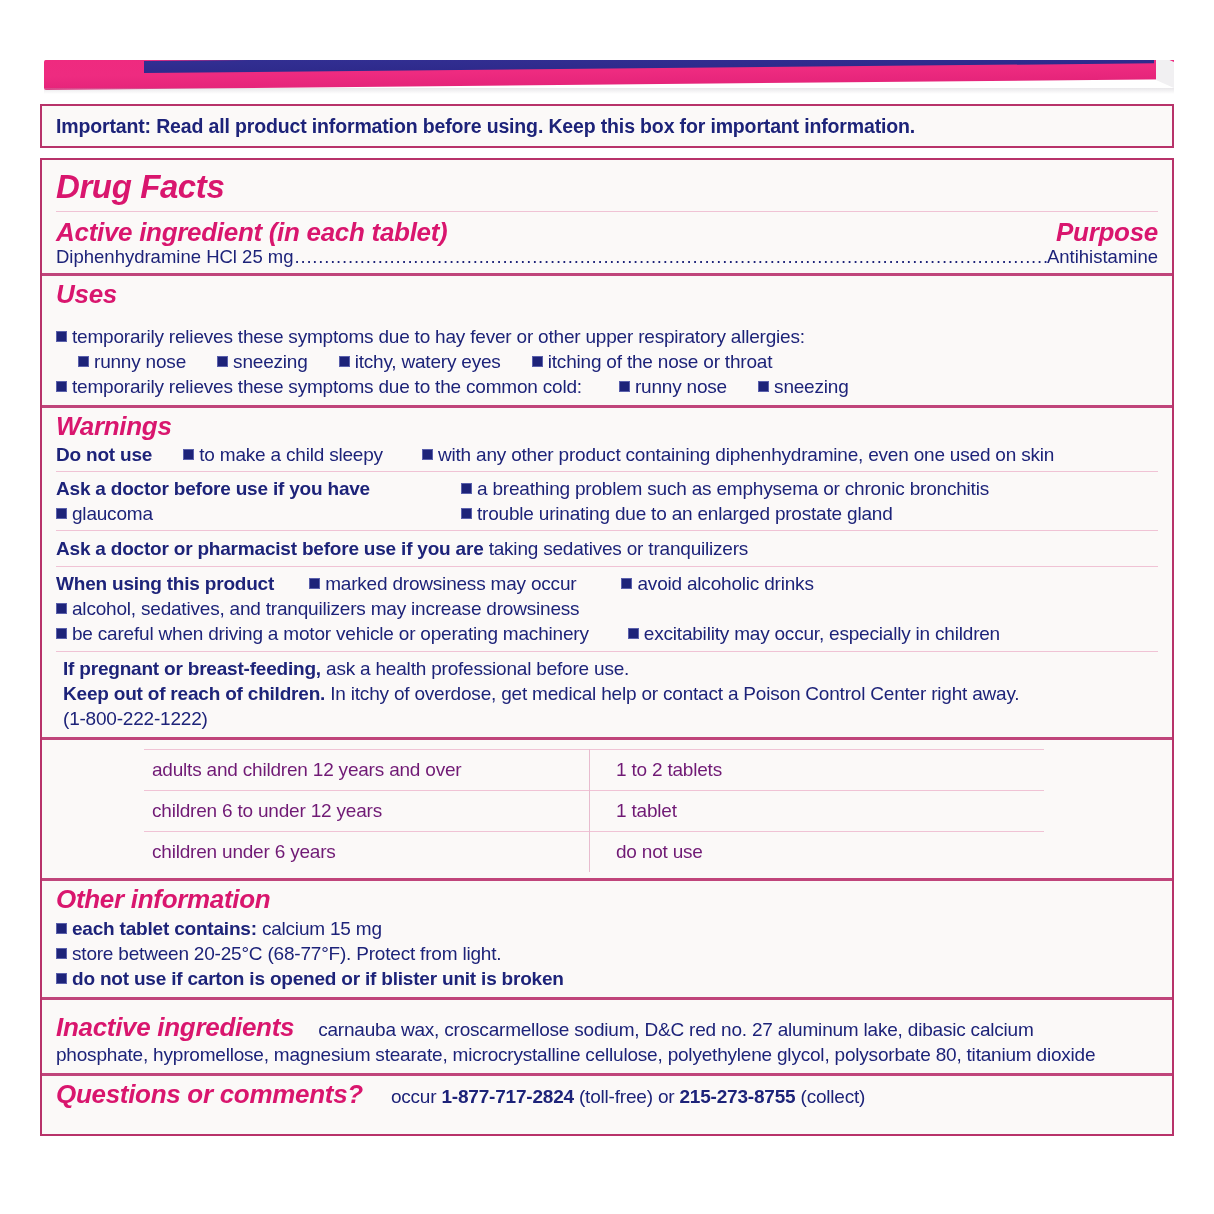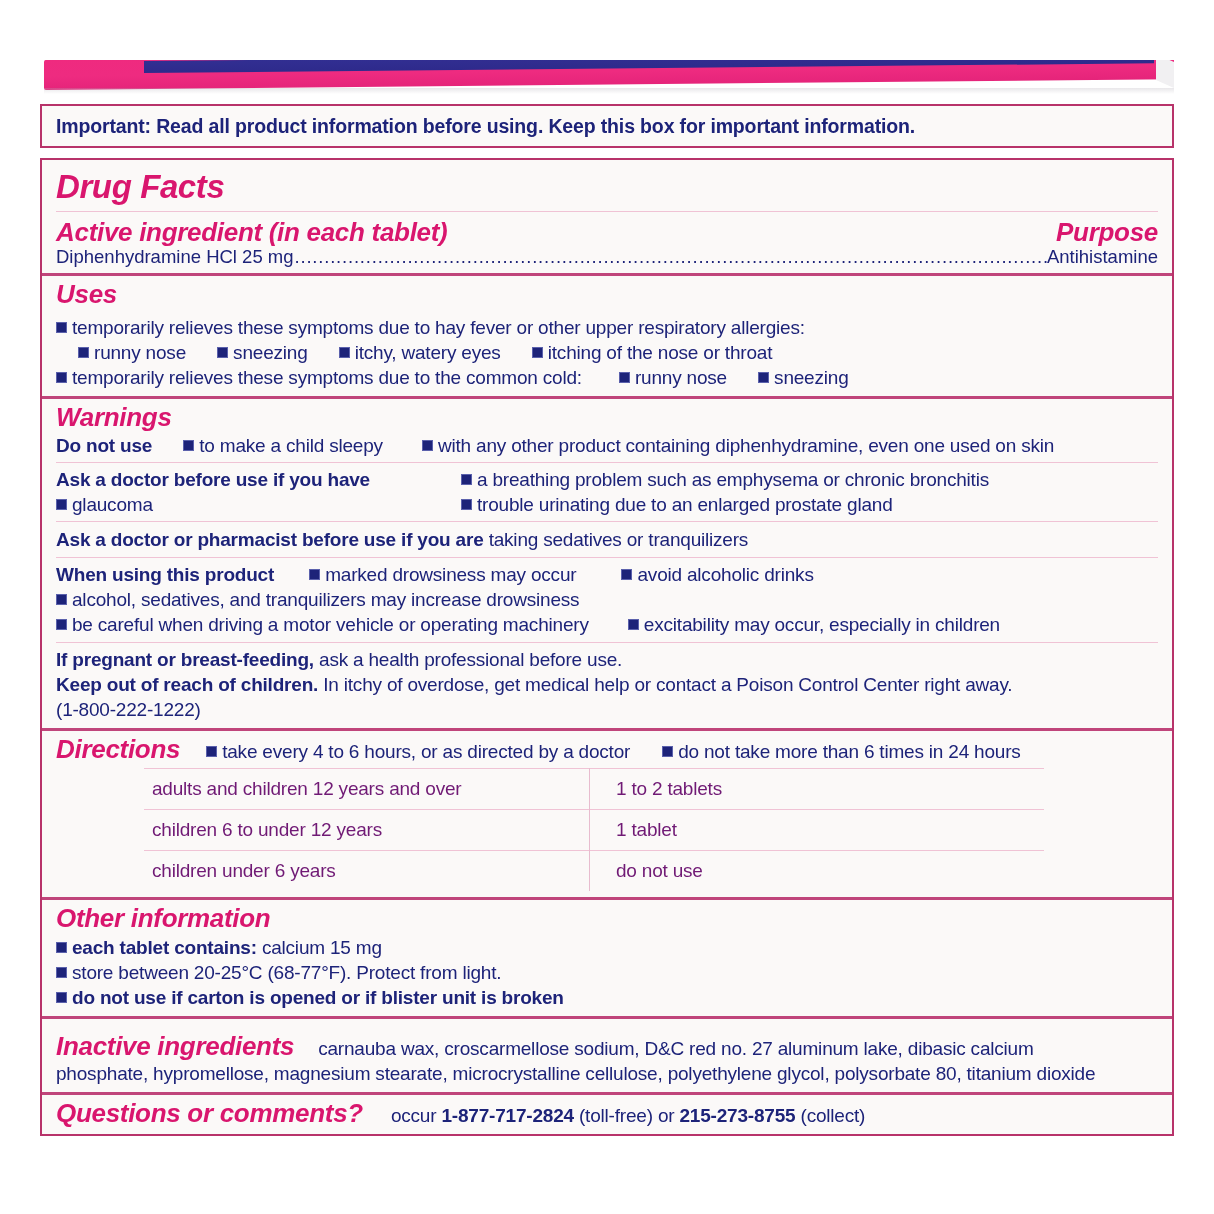--- a/index.html
+++ b/index.html
@@ -238,21 +238,21 @@
       <span>Diphenhydramine HCl 25 mg</span>
       <span class="dots">...........................................................................................................................................................</span>
       <span>Antihistamine</span>
     </div>
   </div>
 
   <div class="hr-heavy"></div>
 
   <div class="sec pad-v">
     <div class="title-mid">Uses</div>
-    <div class="body-line" style="margin-top:8px;">
+    <div class="body-line" style="margin-top:17px;">
       <span class="bul"></span><span>temporarily relieves these symptoms due to hay fever or other upper respiratory allergies:</span>
     </div>
     <div class="body-line" style="margin-left:22px;">
       <span class="bul"></span><span>runny nose</span>
       <span class="gap-lg"><span class="bul"></span><span>sneezing</span></span>
       <span class="gap-lg"><span class="bul"></span><span>itchy, watery eyes</span></span>
       <span class="gap-lg"><span class="bul"></span><span>itching of the nose or throat</span></span>
     </div>
     <div class="body-line">
       <span class="bul"></span><span>temporarily relieves these symptoms due to the common cold:</span>
@@ -314,40 +314,35 @@
       <span class="bul"></span><span>alcohol, sedatives, and tranquilizers may increase drowsiness</span>
     </div>
     <div class="body-line">
       <span class="bul"></span><span>be careful when driving a motor vehicle or operating machinery</span>
       <span style="margin-left:34px;"><span class="bul"></span><span>excitability may occur, especially in children</span></span>
     </div>
   </div>
 
   <div class="hr-light"></div>
 
-  <div class="sec" style="padding-top:4px;padding-bottom:6px;">
+  <div class="sec" style="padding-top:4px;padding-bottom:6px;margin-left:7px;">
     <div class="body-line">
       <span style="font-weight:bold;">If pregnant or breast-feeding,</span>
       <span>ask a health professional before use.</span>
     </div>
     <div class="body-line">
       <span style="font-weight:bold;">Keep out of reach of children.</span>
       <span>In itchy of overdose, get medical help or contact a Poison Control Center right away.</span>
     </div>
     <div class="body-line">(1-800-222-1222)</div>
   </div>
 
   <div class="hr-heavy"></div>
 
   <div class="sec" style="padding-top:5px;padding-bottom:6px;">
-    <div class="row">
-      <span class="title-mid">Directions</span>
-      <span class="body-line" style="margin-left:26px;"><span class="bul"></span><span>take every 4 to 6 hours, or as directed by a doctor</span></span>
-      <span class="body-line" style="margin-left:32px;"><span class="bul"></span><span>do not take more than 6 times in 24 hours</span></span>
-    </div>
     <table id="dir-table">
       <tbody>
           <tr>
         <td class="c1">adults and children 12 years and over</td>
         <td class="c2">1 to 2 tablets</td>
       </tr>
       <tr>
         <td class="c1">children 6 to under 12 years</td>
         <td class="c2">1 tablet</td>
       </tr>

